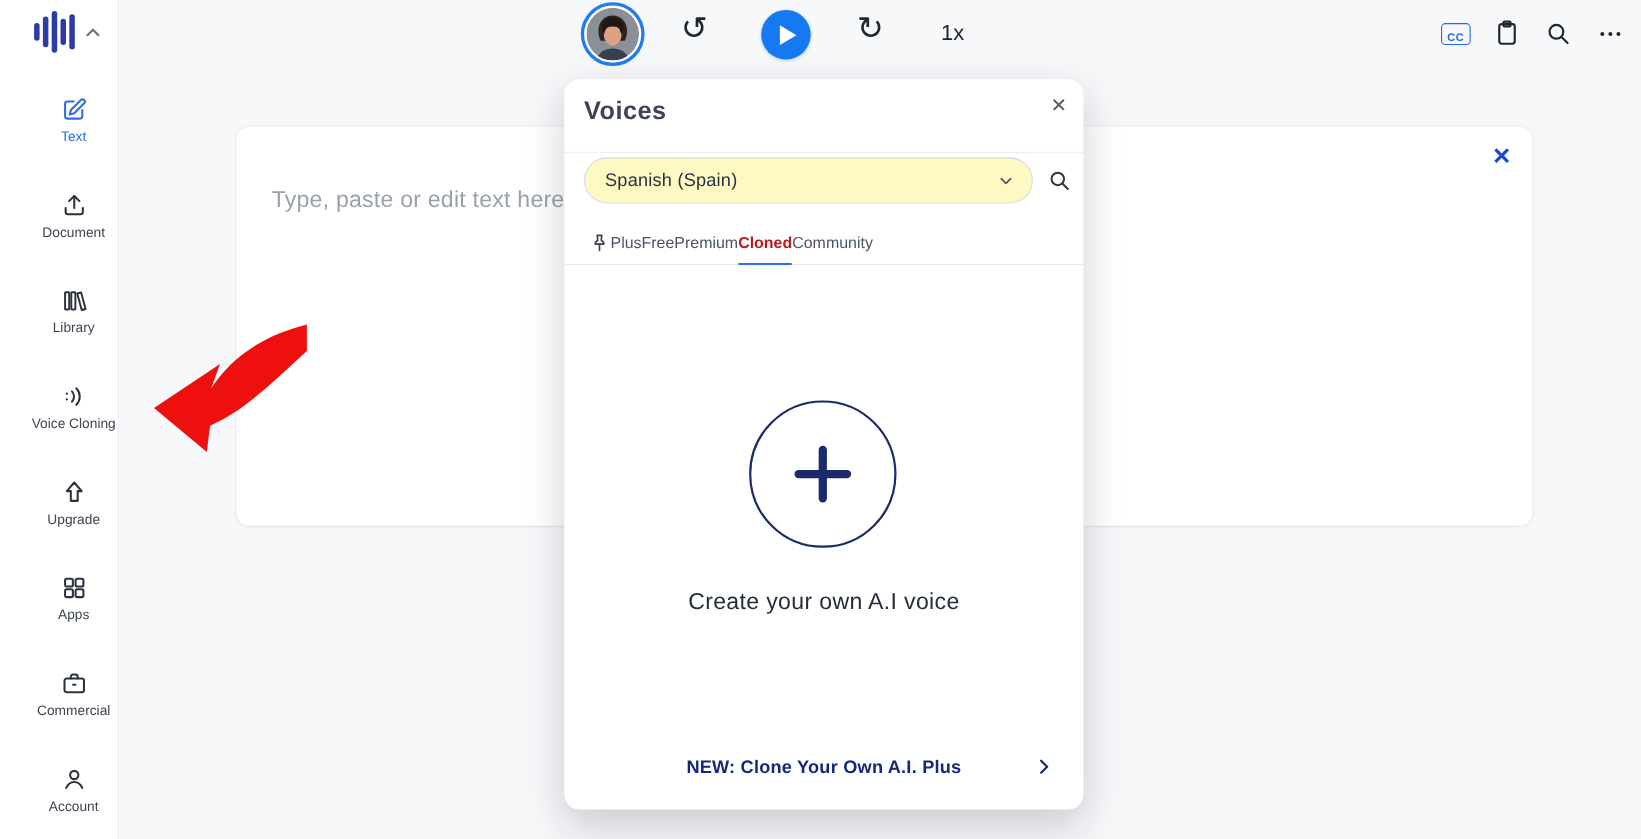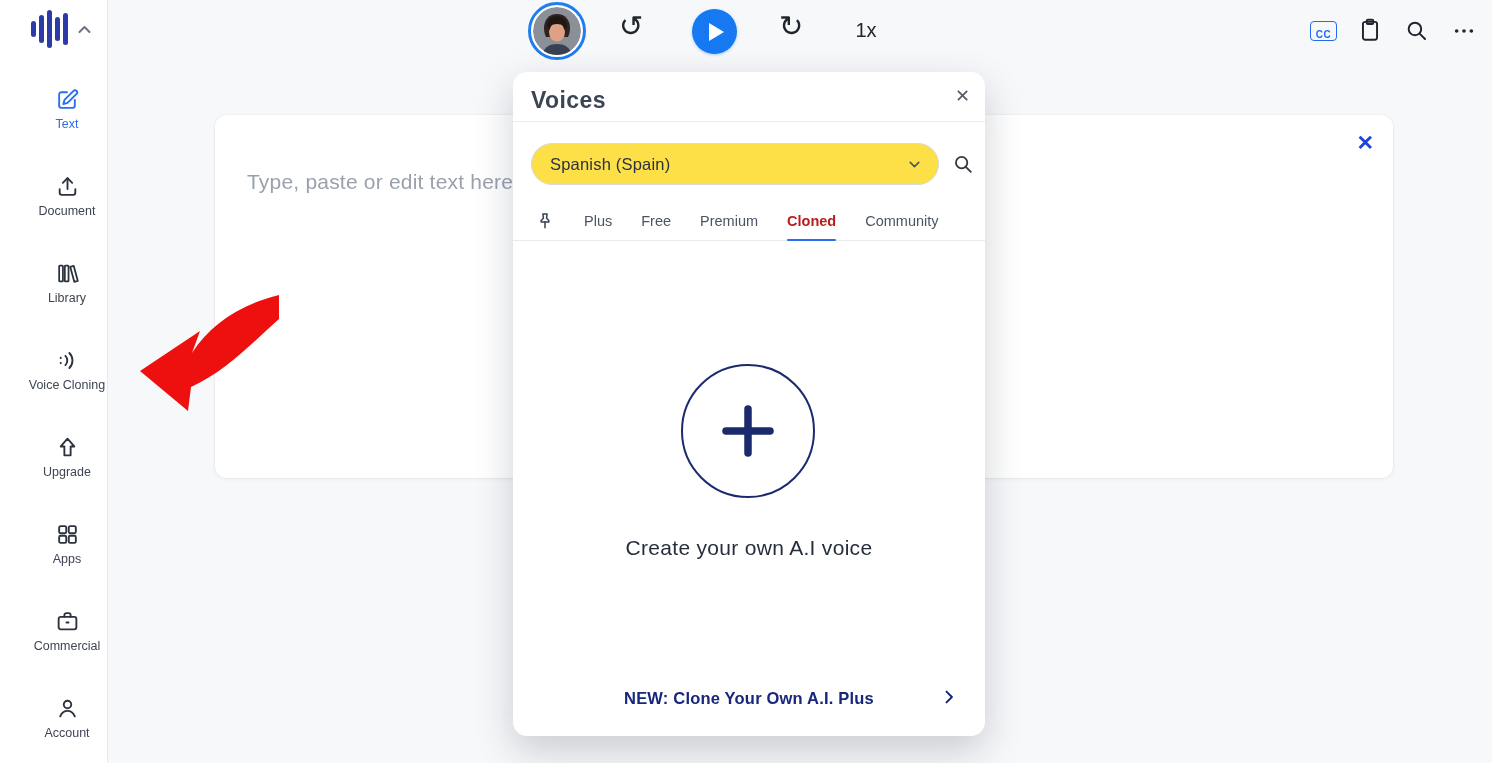--- a/index.html
+++ b/index.html
@@ -74,38 +74,38 @@
 
   
   .red-arrow { position:absolute; left:133px; top:290px; z-index:4; pointer-events:none; }
 
   
   .modal {
     position:absolute; left:513px; top:72px; width:472px; height:664px;
     background:#ffffff; border-radius:14px; z-index:6;
     box-shadow:0 14px 38px rgba(15,23,42,.20);
   }
-  .modal-header { position:relative; height:50px; border-bottom:1px solid #ededf1; }
+  .modal-header { position:relative; height:67px; border-bottom:1px solid #ededf1; }
   .modal-title { position:absolute; left:18px; top:15px; font-size:23px; font-weight:600; color:#3c4455; letter-spacing:.4px; }
   .modal-close { position:absolute; right:15px; top:13px; font-size:18px; color:#565c67; }
 
   .lang-row { position:absolute; left:18px; top:71px; width:450px; height:42px; display:flex; align-items:center; }
   .lang-select {
     width:408px; height:42px; border:1px solid #d6dae1; border-radius:21px;
     display:flex; align-items:center; justify-content:space-between;
-    padding:0 15px 0 18px; cursor:pointer; background:#fde047;
+    padding:0 15px 0 18px; cursor:pointer; background:#fef9c3;
   }
   .lang-value { font-size:16.5px; color:#2a3240; letter-spacing:.2px; }
   .search-modal-btn { margin-left:13px; width:22px; height:22px; color:#33383f; }
   .search-modal-btn svg { width:100%; height:100%; }
 
   .tabs {
     position:absolute; left:0; top:130px; width:472px; height:39px;
     border-bottom:1px solid #e9eaee; display:flex; align-items:center;
-    padding-left:22px; gap:29px;
+    padding-left:22px; 
   }
   .pin-btn { width:20px; height:20px; color:#374151; flex:0 0 auto; }
   .pin-btn svg { width:100%; height:100%; }
   .tab { font-size:14.5px; color:#4b5563; height:100%; display:flex; align-items:center; position:relative; }
   .tab.active { color:#b91c1c; font-weight:700; }
   .tab.active::after { content:""; position:absolute; left:0; right:0; bottom:-1px; height:2px; background:#2b6cf0; border-radius:1px; }
 
   .create-circle {
     position:absolute; left:168px; top:292px; width:134px; height:134px;
     border-radius:50%; border:2px solid #1b2a6d; background:#fff;

